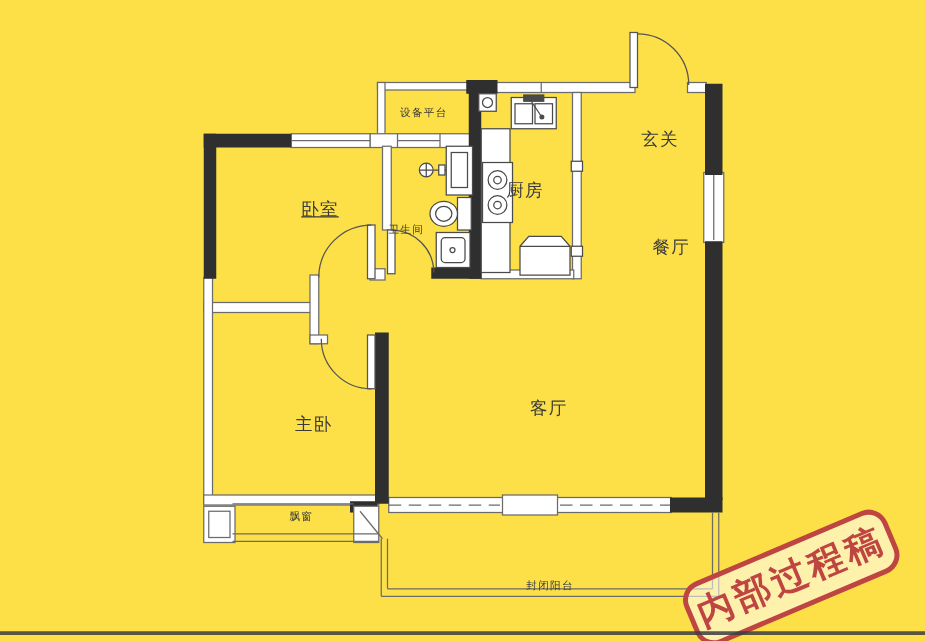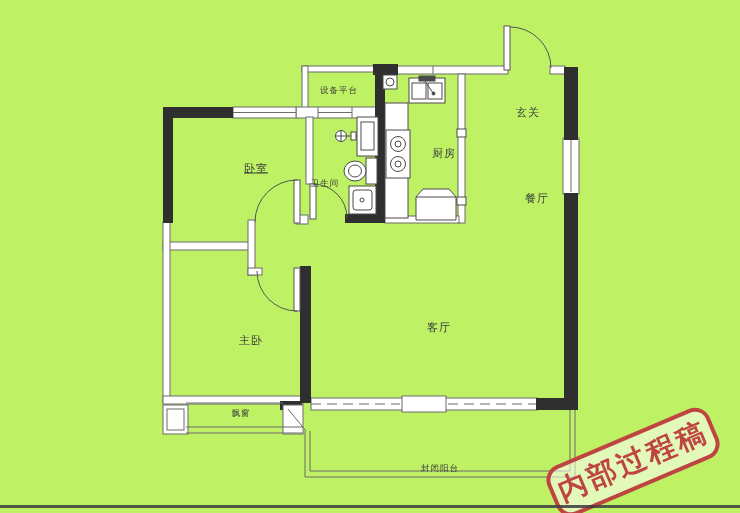--- a/index.html
+++ b/index.html
@@ -1,27 +1,27 @@
 <!DOCTYPE html>
 <html><head>
 <meta charset="utf-8">
 <style>
   html,body{margin:0;padding:0;background:#ffffff;}
   #plan{
     position:relative;
     width:740px;height:513px;
-    background:#bef264;
+    background:#fde047;
     overflow:hidden;
     font-family:"Liberation Sans", sans-serif;
   }
   #plan svg{position:absolute;left:0;top:0;}
   .lbl{
     position:absolute;
     transform:translate(-50%,-50%);
-    font-size:11px;
+    font-size:14px;
     color:#3a3a3a;
     letter-spacing:1px;
     white-space:nowrap;
     user-select:none;
   }
   .lbl.small{font-size:8.5px;}
   #stamp{
     position:absolute;
     left:545px;top:435px;
     width:176px;height:54px;
@@ -174,21 +174,21 @@
       <g>
         <rect x="457" y="129" width="9" height="8"></rect>
         <rect x="457" y="197" width="9" height="8"></rect>
       </g>
     </g>
   </svg>
 
   <div class="lbl small" style="left:339px;top:91px;">设备平台</div>
   <div class="lbl" style="left:256px;top:168px;text-decoration:underline;">卧室</div>
   <div class="lbl small" style="left:325px;top:184px;">卫生间</div>
-  <div class="lbl" style="left:444px;top:153px;">厨房</div>
+  <div class="lbl" style="left:420px;top:153px;">厨房</div>
   <div class="lbl" style="left:528px;top:112px;">玄关</div>
   <div class="lbl" style="left:537px;top:198px;font-family:Liberation Mono, monospace;">餐厅</div>
   <div class="lbl" style="left:251px;top:340px;">主卧</div>
   <div class="lbl" style="left:439px;top:327px;">客厅</div>
   <div class="lbl small" style="left:241px;top:414px;">飘窗</div>
   <div class="lbl small" style="left:440px;top:469px;">封闭阳台</div>
 
   <div id="stamp">内部过程稿</div>
 
   <div id="photo-edge"></div>

